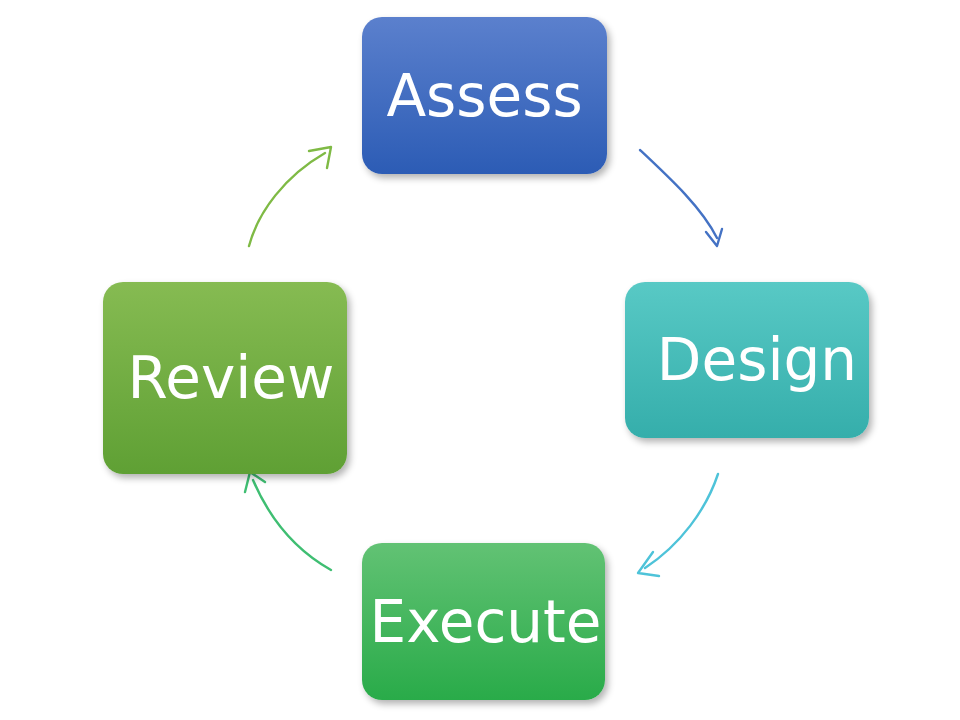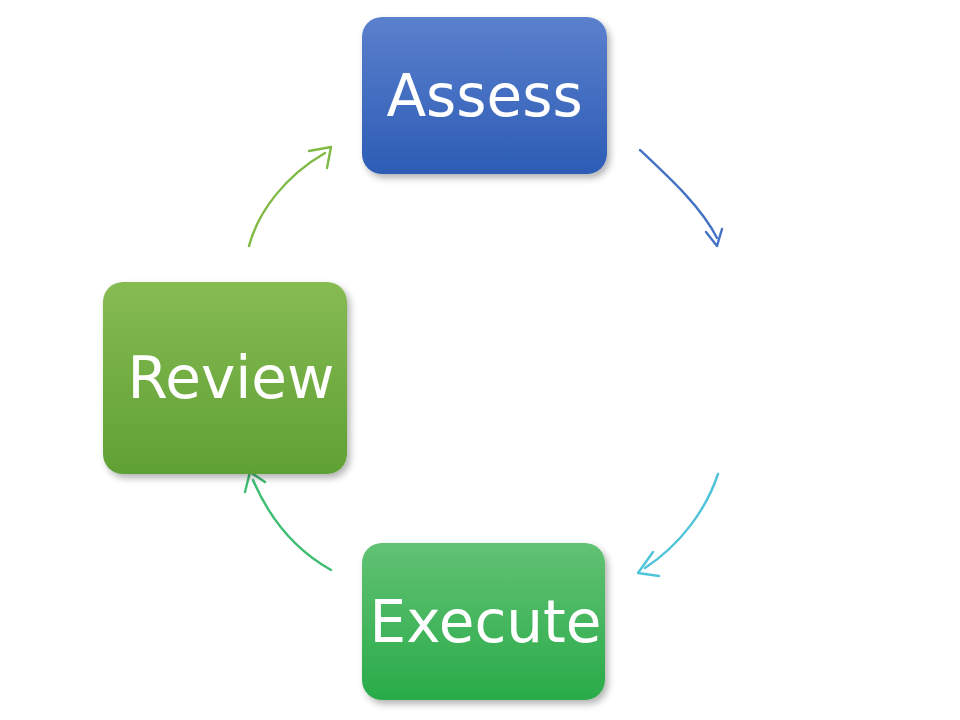--- a/index.html
+++ b/index.html
@@ -96,20 +96,23 @@
     <g>
       <path id="arrow4-path" d="M 249,246 C 258,212 285,176 325,153" fill="none" stroke="#7fba45" stroke-width="2.4" stroke-linecap="round"></path>
       <path id="arrow4-head" d="M 309,151 L 331,147 L 327,168" fill="none" stroke="#7fba45" stroke-width="2.4" stroke-linecap="round" stroke-linejoin="round"></path>
     </g>
   </svg>
 
   <div class="node" id="node-assess" style="left: 362px; top: 17px; width: 245px; height: 157px; background: linear-gradient(rgb(91, 128, 205) 0%, rgb(44, 92, 181) 100%);">
     <span class="label" style="color: rgb(255, 255, 255);">Assess</span>
   </div>
 
+  <div class="node" id="node-design" style="left: 625px; top: 282px; width: 244px; height: 156px; background: linear-gradient(rgb(88, 201, 197) 0%, rgb(53, 174, 171) 100%);">
+    <span class="label" style="color: rgb(255, 255, 255);">Design</span>
+  </div>
 
   <div class="node" id="node-execute" style="left: 362px; top: 543px; width: 243px; height: 157px; background: linear-gradient(rgb(98, 194, 116) 0%, rgb(41, 171, 73) 100%);">
     <span class="label" style="color: rgb(255, 255, 255);">Execute</span>
   </div>
 
   <div class="node" id="node-review" style="left: 103px; top: 282px; width: 244px; height: 192px; background: linear-gradient(rgb(134, 187, 82) 0%, rgb(95, 160, 52) 100%);">
     <span class="label" style="color: rgb(255, 255, 255);">Review</span>
   </div>
 
 </div>

